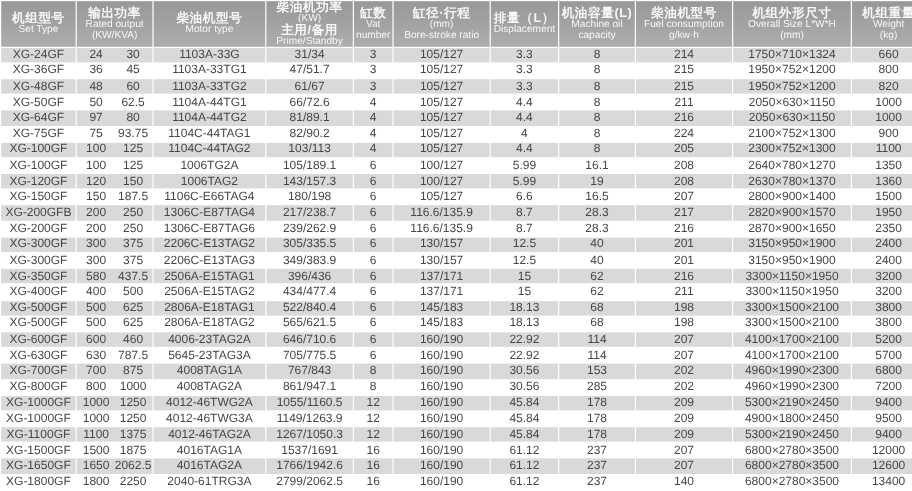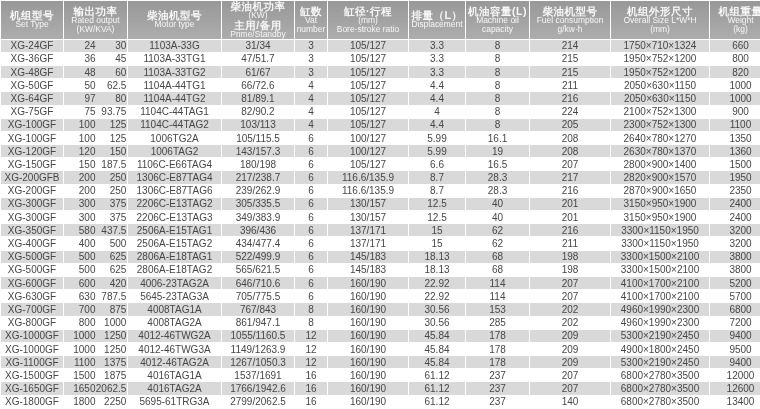--- a/index.html
+++ b/index.html
@@ -16,21 +16,21 @@
     vertical-align:middle; height:36px; overflow:hidden;
   }
   thead th .zh { font-size:10.5px; font-weight:bold; line-height:10px; letter-spacing:0.5px; }
   thead th .en { font-size:8.8px; line-height:8.8px; transform:scale(0.96); }
   tbody td {
     font-size:10px; text-align:center; vertical-align:middle;
     padding:0; color:#474747; white-space:nowrap; overflow:hidden;
   }
   tbody tr.odd  td { background:#d9d9d9; }
   tbody tr.even td { background:#ffffff; }
-  td .half { display:inline-block; width:49%; text-align:right; }
+  td .half { display:inline-block; width:49%; text-align:center; }
 </style>
 </head>
 <body>
 
 <table id="spec-table">
   <colgroup>
     <col style="width:62px">
       <col style="width:63px">
       <col style="width:93px">
     <col style="width:72px">
@@ -188,21 +188,21 @@
         <td>4.4</td>
         <td>8</td>
         <td>205</td>
         <td>2300×752×1300</td>
         <td>1100</td>
       </tr>
       <tr class="even">
         <td>XG-100GF</td>
         <td><span class="half">100</span><span class="half">125</span></td>
         <td>1006TG2A</td>
-        <td>105/115.5</td>
+        <td>105/189.1</td>
         <td>6</td>
         <td>100/127</td>
         <td>5.99</td>
         <td>16.1</td>
         <td>208</td>
         <td>2640×780×1270</td>
         <td>1350</td>
       </tr>
       <tr class="odd">
         <td>XG-120GF</td>
@@ -305,21 +305,21 @@
         <td>15</td>
         <td>62</td>
         <td>211</td>
         <td>3300×1150×1950</td>
         <td>3200</td>
       </tr>
       <tr class="odd">
         <td>XG-500GF</td>
         <td><span class="half">500</span><span class="half">625</span></td>
         <td>2806A-E18TAG1</td>
-        <td>522/499.9</td>
+        <td>522/840.4</td>
         <td>6</td>
         <td>145/183</td>
         <td>18.13</td>
         <td>68</td>
         <td>198</td>
         <td>3300×1500×2100</td>
         <td>3800</td>
       </tr>
       <tr class="even">
         <td>XG-500GF</td>
@@ -329,21 +329,21 @@
         <td>6</td>
         <td>145/183</td>
         <td>18.13</td>
         <td>68</td>
         <td>198</td>
         <td>3300×1500×2100</td>
         <td>3800</td>
       </tr>
       <tr class="odd">
         <td>XG-600GF</td>
-        <td><span class="half">600</span><span class="half">420</span></td>
+        <td><span class="half">600</span><span class="half">460</span></td>
         <td>4006-23TAG2A</td>
         <td>646/710.6</td>
         <td>6</td>
         <td>160/190</td>
         <td>22.92</td>
         <td>114</td>
         <td>207</td>
         <td>4100×1700×2100</td>
         <td>5200</td>
       </tr>
@@ -447,21 +447,21 @@
         <td>160/190</td>
         <td>61.12</td>
         <td>237</td>
         <td>207</td>
         <td>6800×2780×3500</td>
         <td>12600</td>
       </tr>
       <tr class="even">
         <td>XG-1800GF</td>
         <td><span class="half">1800</span><span class="half">2250</span></td>
-        <td>5695-61TRG3A</td>
+        <td>2040-61TRG3A</td>
         <td>2799/2062.5</td>
         <td>16</td>
         <td>160/190</td>
         <td>61.12</td>
         <td>237</td>
         <td>140</td>
         <td>6800×2780×3500</td>
         <td>13400</td>
       </tr>
     </tbody>

